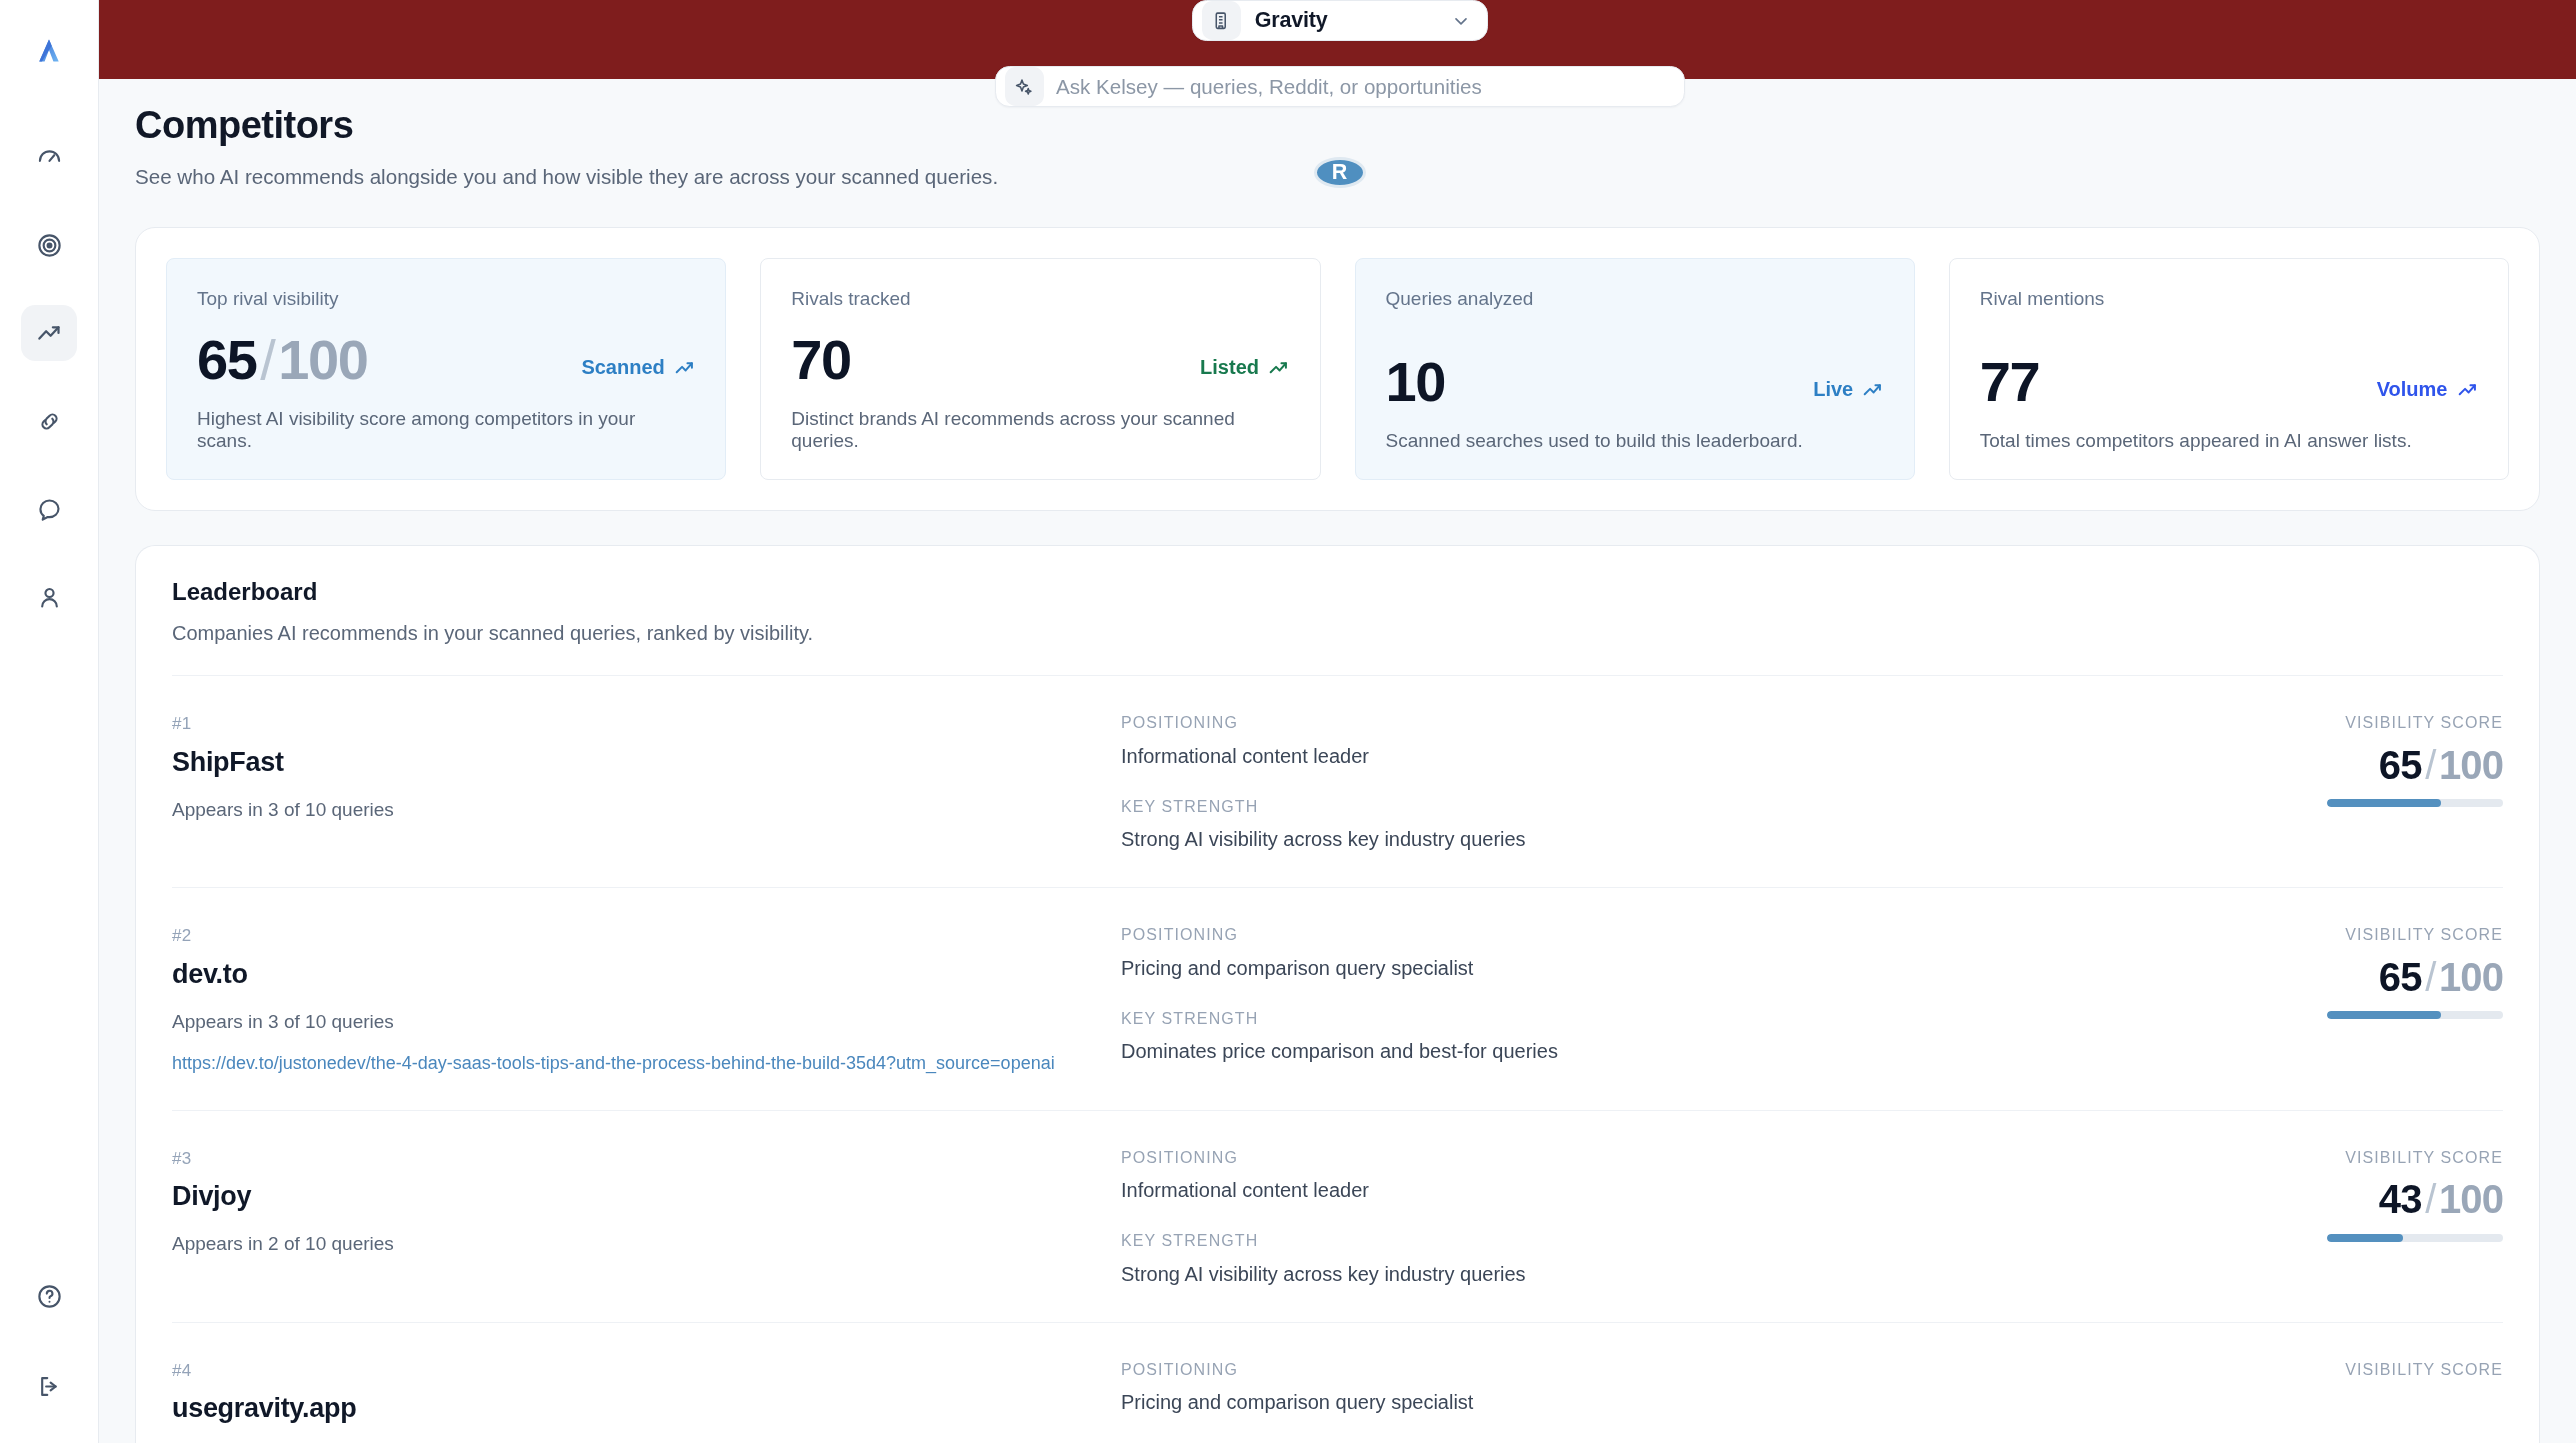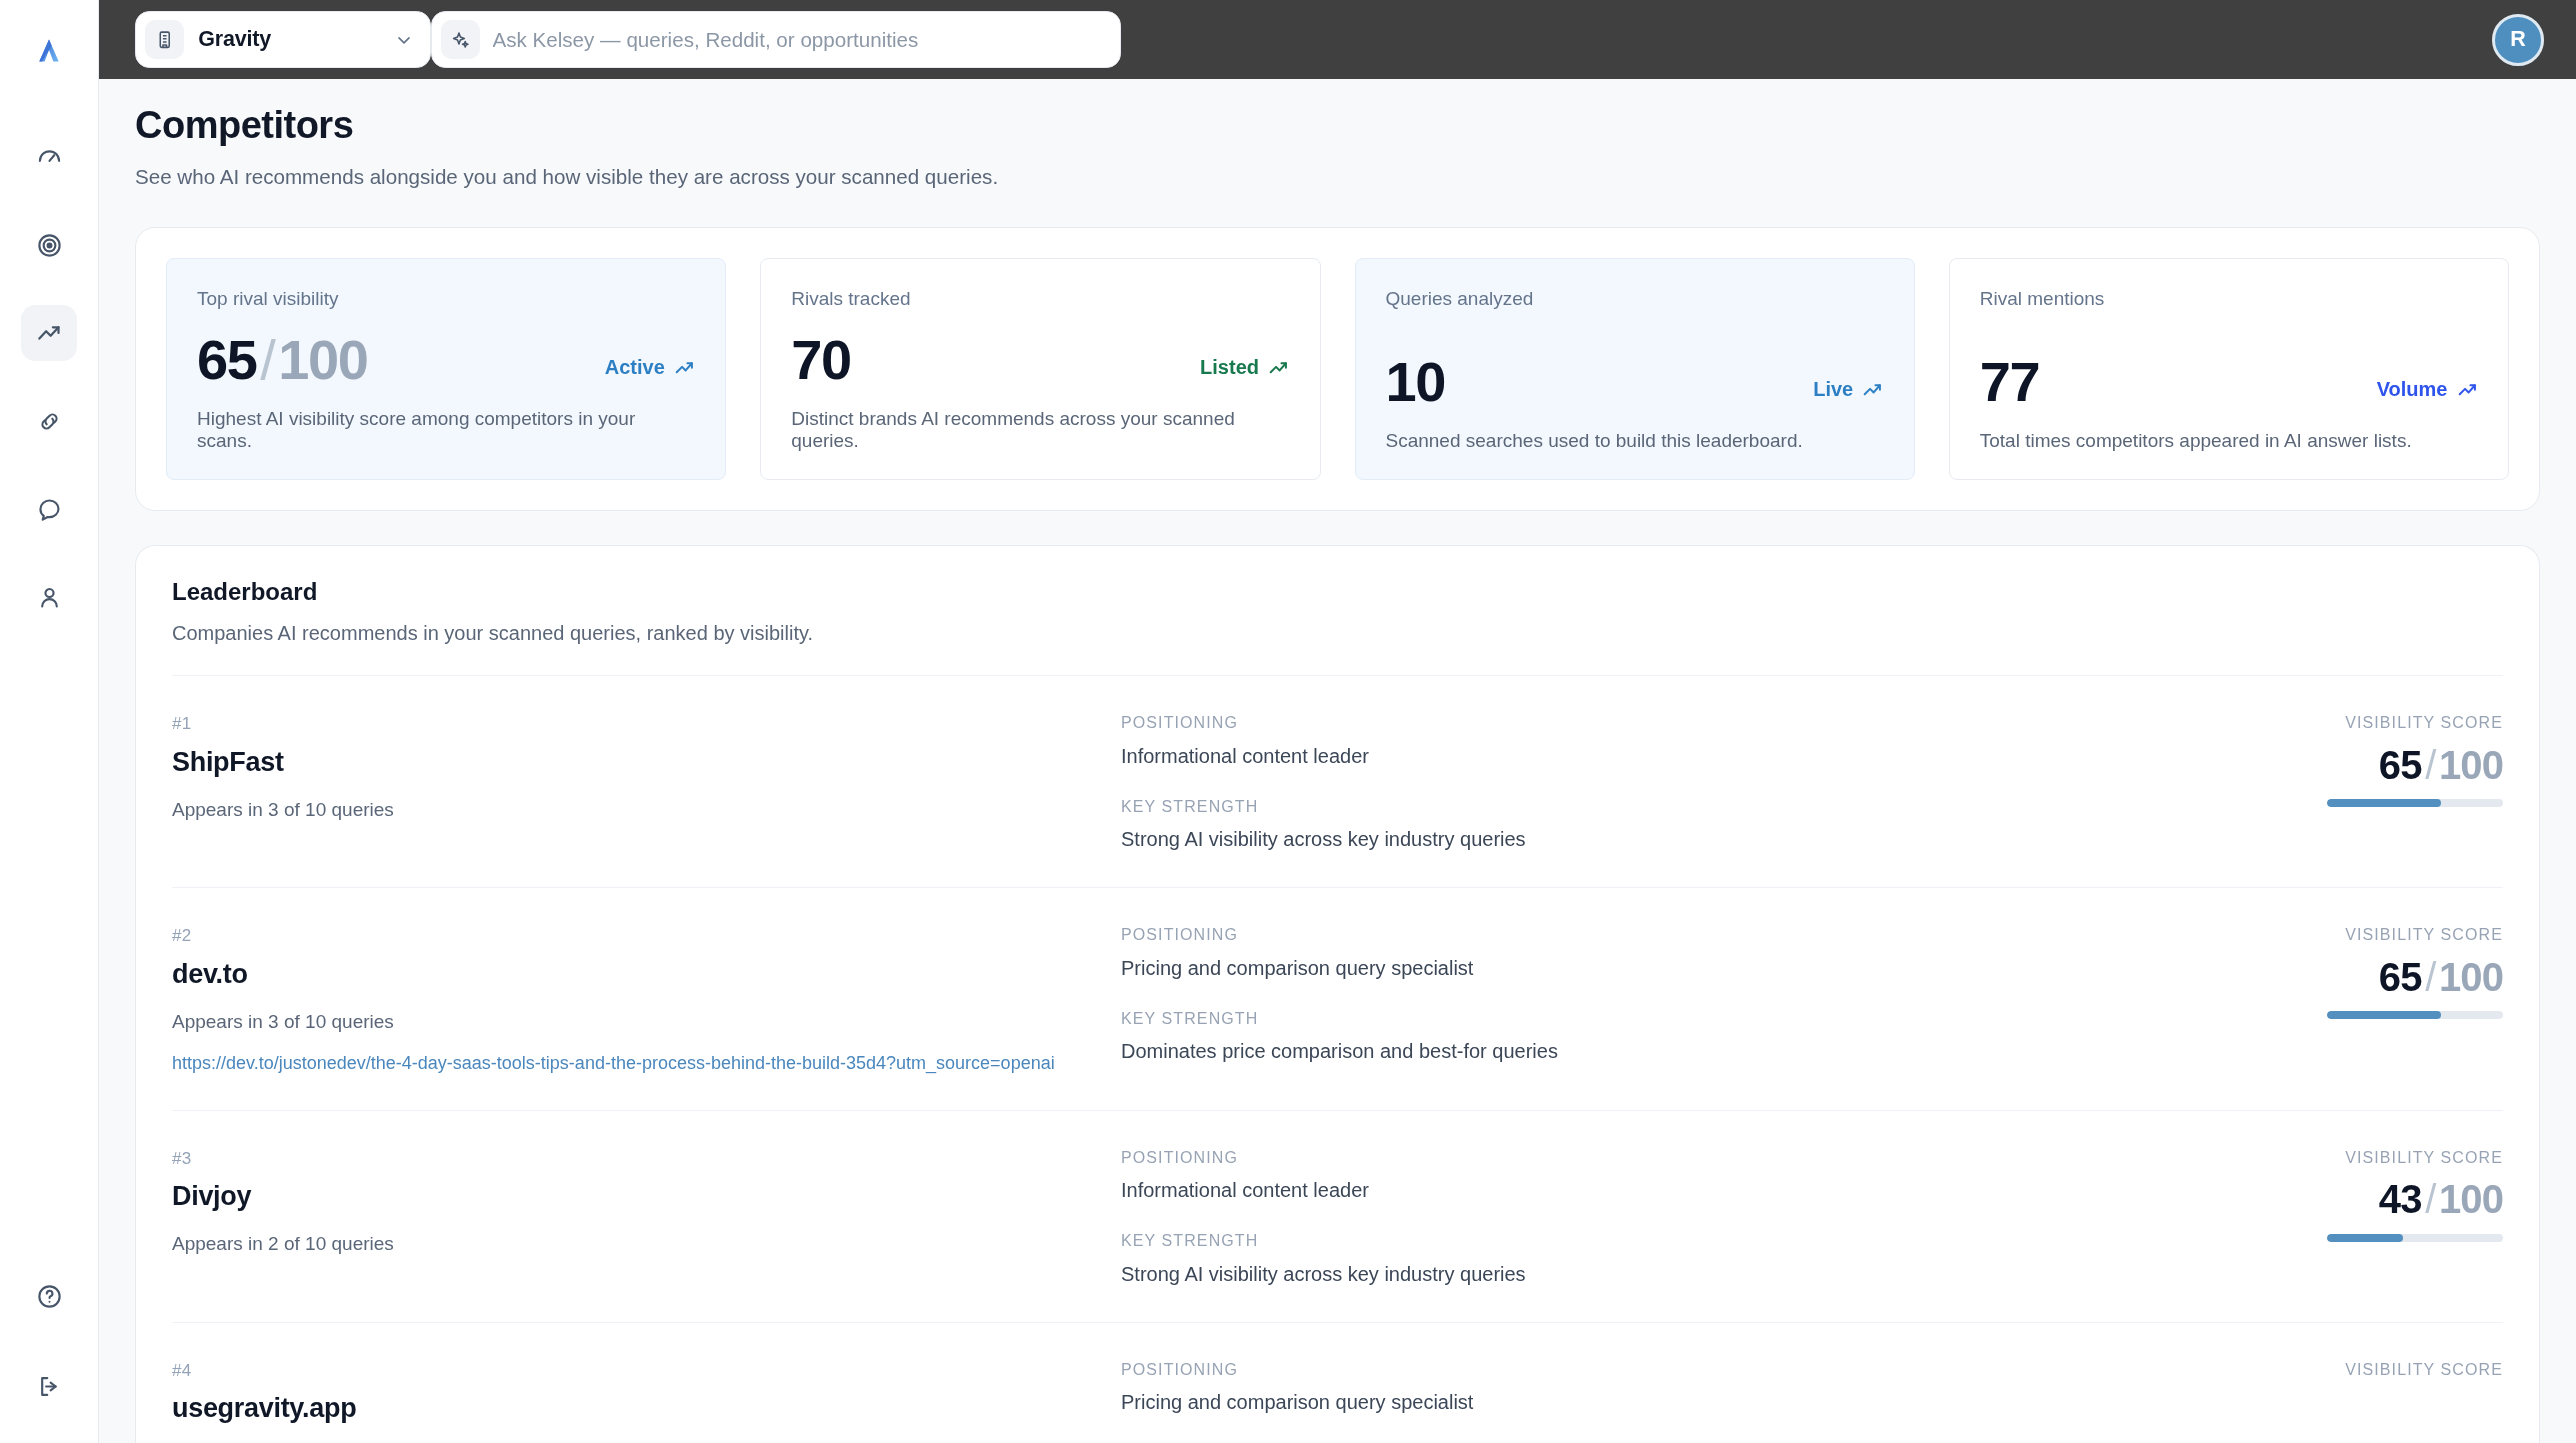--- a/index.html
+++ b/index.html
@@ -53,24 +53,26 @@
     background: #f7f9fb;
     display: flex;
     flex-direction: column;
     overflow: hidden;
   }
 
   
   .topbar {
     height: 79px;
     min-height: 79px;
-    background: #404040;
+    background: #7f1d1d;
     display: flex;
     align-items: center;
     padding: 0 32px 0 36px;
+    gap: 25px;
+    flex-direction: column;
   }
   .brand-select {
     width: 296px;
     height: 57px;
     background: #ffffff;
     border: 0.9px solid #e7ebf0;
     border-radius: 14.3px;
     display: flex;
     align-items: center;
     padding: 0 16px 0 9px;
@@ -444,21 +446,21 @@
 
       <section class="stats-panel">
 
         <div class="stat-card tinted">
           <div class="stat-label">Top rival visibility</div>
           <div class="stat-mid">
             <div class="stat-value">
               <span>65</span><span class="slash">/</span><span class="muted">100</span>
             </div>
             <div class="stat-trend" style="color: rgb(45, 127, 196);">
-              <span>Active</span>
+              <span>Scanned</span>
               <svg width="21.5" height="21.5" viewBox="0 0 24 24" fill="none" stroke="currentColor" stroke-width="2.2" stroke-linecap="round" stroke-linejoin="round">
                 <polyline points="3,17 9,11 13,15 20,7"></polyline>
                   <polyline points="15,7 20,7 20,12"></polyline>
               </svg>
             </div>
           </div>
           <div class="stat-desc">Highest AI visibility score among competitors in your scans.</div>
         </div>
 
         <div class="stat-card">

